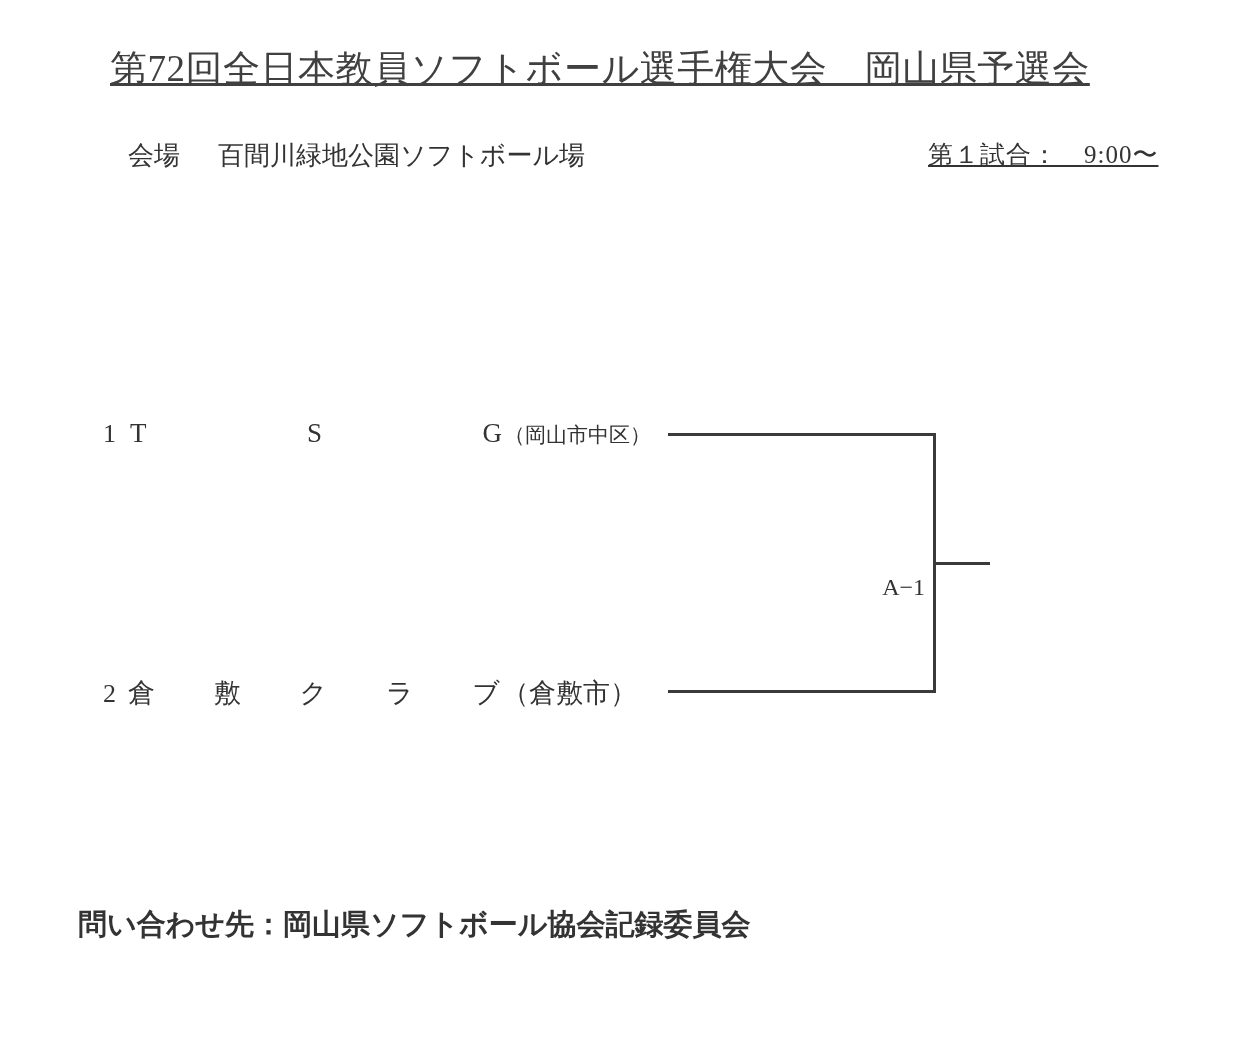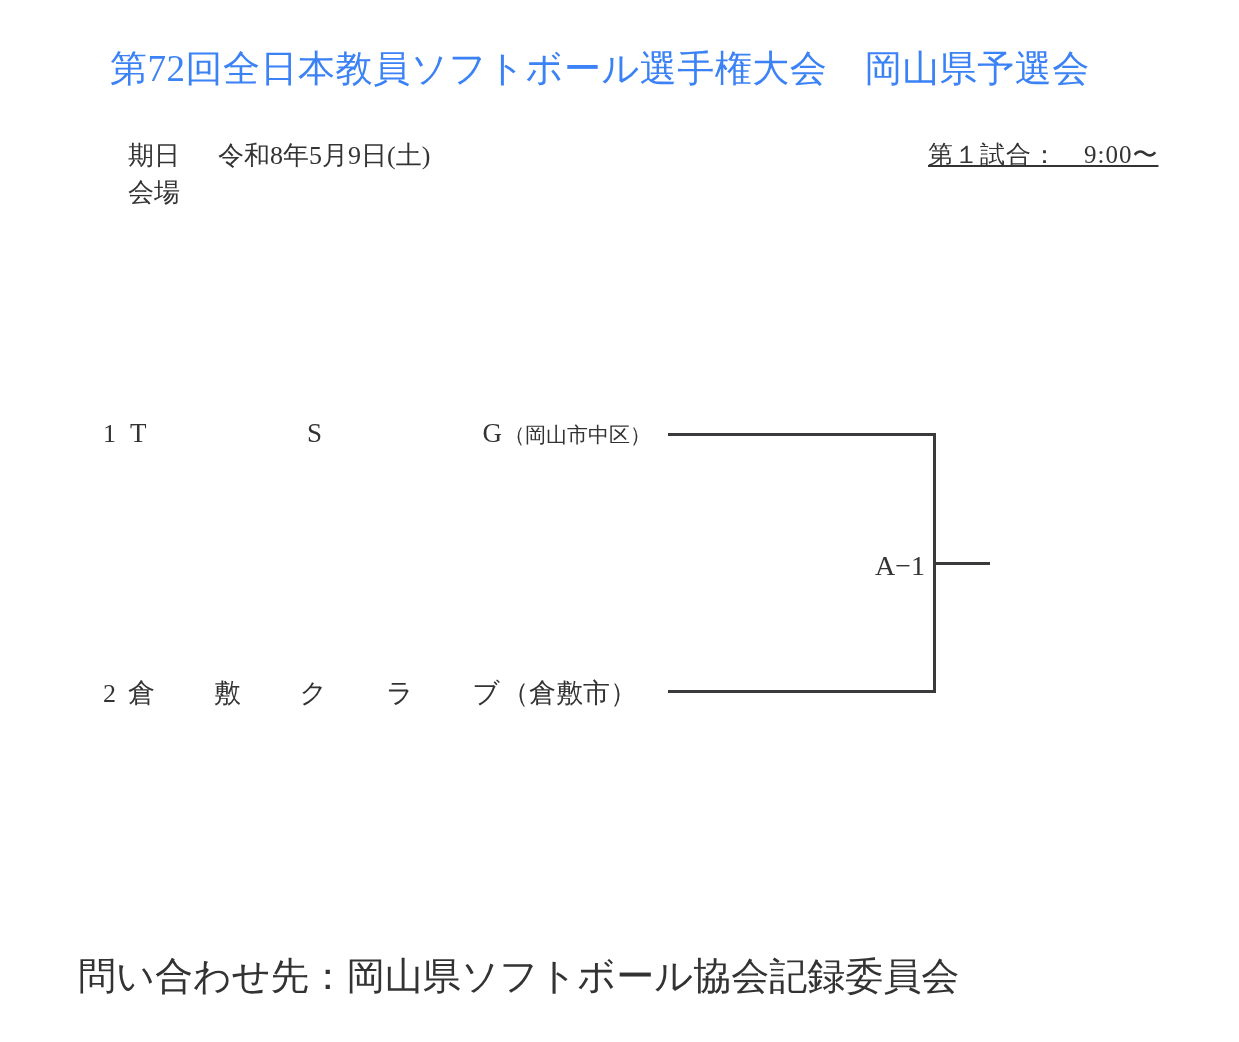--- a/index.html
+++ b/index.html
@@ -17,21 +17,22 @@
   }
 
   
   .doc-title {
     position: absolute;
     left: 110px;
     top: 44px;
     font-size: 37px;
     letter-spacing: 0.5px;
     white-space: pre;
-    color: #3b82f6;
+    color: #404040;
+    text-decoration: underline;
   }
 
   
   .info-block {
     position: absolute;
     left: 128px;
     top: 137px;
     font-size: 26px;
     line-height: 37px;
   }
@@ -104,53 +105,52 @@
   
   .bline {
     position: absolute;
     background: #3a3a3c;
   }
   .bline.h { height: 3px; }
   .bline.v { width: 3px; }
 
   .match-label {
     position: absolute;
-    font-size: 28px;
+    font-size: 24px;
     letter-spacing: 0px;
     white-space: pre;
     text-align: right;
+    margin-top: 24px;
   }
 
   
   .footer-contact {
     position: absolute;
     left: 78px;
-    top: 951px;
-    font-size: 38px;
+    top: 905px;
+    font-size: 29px;
     white-space: pre;
+    font-weight: bold;
   }
 </style>
 </head>
 <body>
 
 <div class="doc-title">第72回全日本教員ソフトボール選手権大会　岡山県予選会</div>
 
 <div class="info-block">
 
-  <div class="info-row">
-    <span class="info-label">期日</span>
-    <span class="info-value">令和8年5月9日(土)</span>
-  </div>
 
   <div class="info-row">
     <span class="info-label"></span>
   </div>
 
   <div class="info-row">
     <span class="info-label">会場</span>
+    <span class="info-value">百間川緑地公園ソフトボール場</span>
   </div>
 
 </div>
 
 <div class="game-time">第１試合：　9:00〜</div>
 
 <div class="bracket">
 
   <div class="team-row top">
     <span class="seed-no">1</span>

